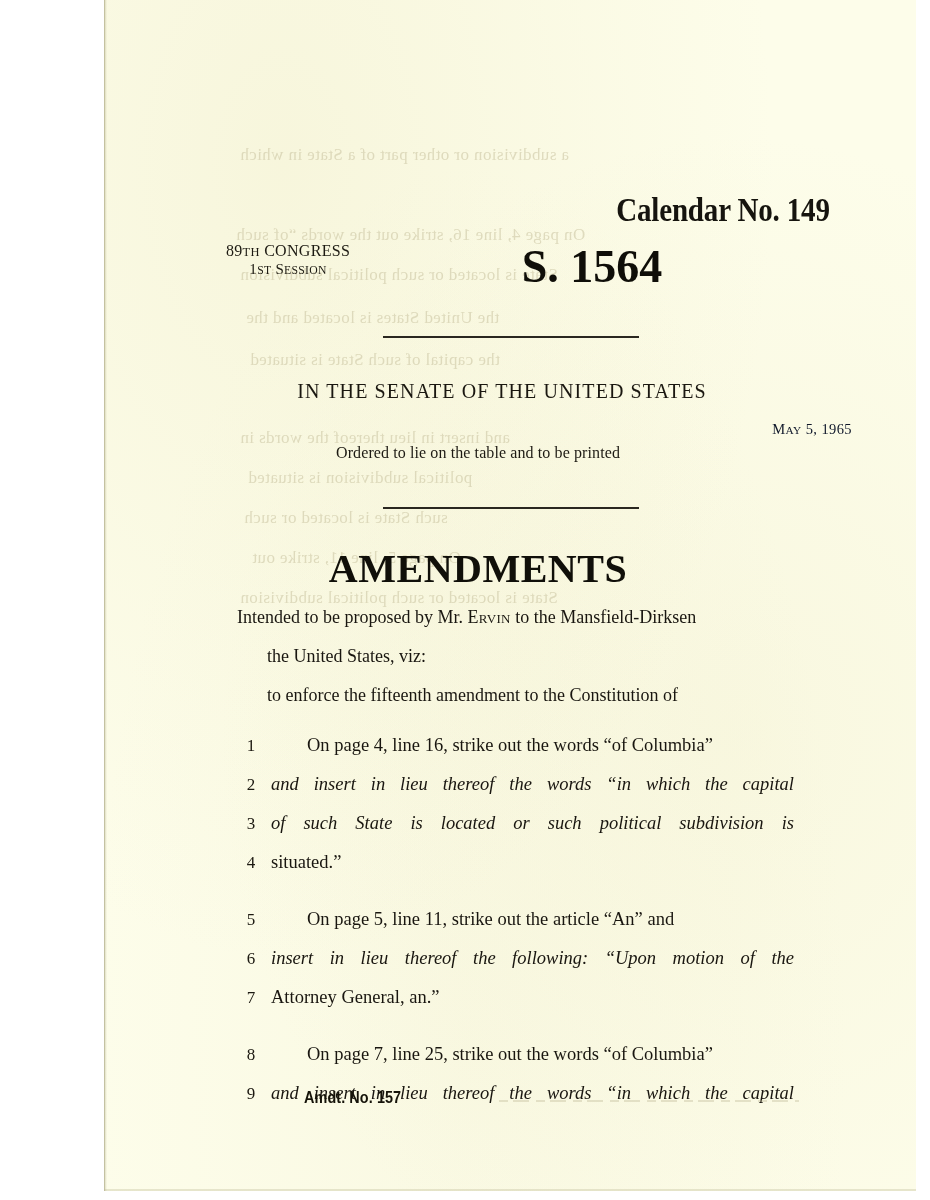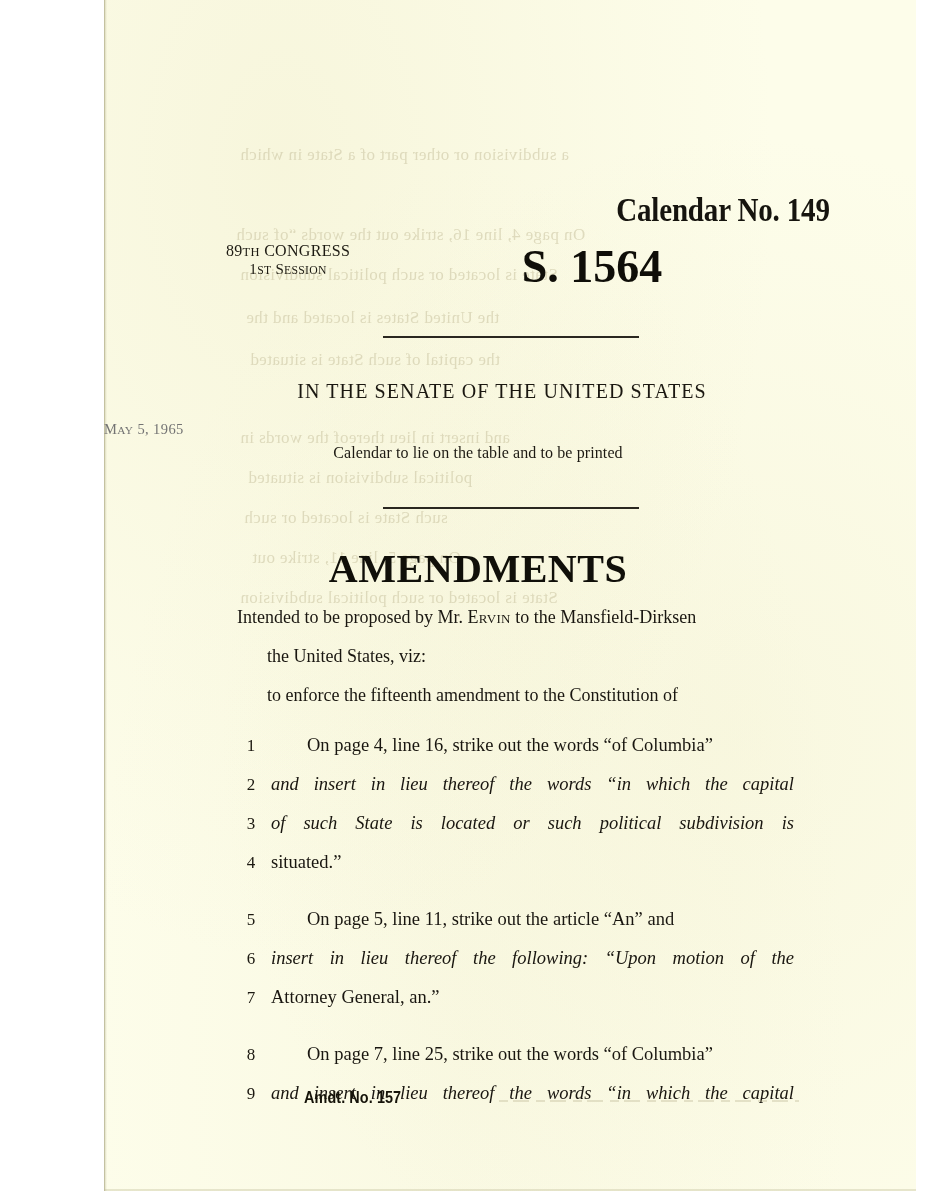--- a/index.html
+++ b/index.html
@@ -139,24 +139,24 @@
     letter-spacing: 1.1px;
     color: #1a1710;
     white-space: nowrap;
     margin-left: 48px;
   }
 
   .date-line {
     position: absolute;
     left: 0; right: 0;
     top: 421px;
-    text-align: left;
+    text-align: right;
     font-size: 14.5px;
     letter-spacing: .4px;
-    color: #737373;
+    color: #0f172a;
   }
   .ordered-line {
     position: absolute;
     left: 0; right: 0;
     top: 444px;
     text-align: center;
     font-size: 16px;
     letter-spacing: .1px;
     color: #1d1a13;
   }
@@ -286,21 +286,21 @@
     </div>
 
     <div class="bill-no">S. 1564</div>
 
     <div class="rule rule-1"></div>
 
     <div class="senate-line">IN THE SENATE OF THE UNITED STATES</div>
 
     <div class="date-line">M<span class="sc">AY</span> 5, 1965</div>
 
-    <div class="ordered-line">Calendar to lie on the table and to be printed</div>
+    <div class="ordered-line">Ordered to lie on the table and to be printed</div>
 
     <div class="rule rule-2"></div>
 
     <div class="amendments-title">AMENDMENTS</div>
 
     <div class="intro">
       <span class="l">Intended to be proposed by Mr. <span class="caps-sm">Ervin</span> to the Mansfield-Dirksen</span>
       <span class="l i">the United States, viz:</span>
       <span class="l i">to enforce the fifteenth amendment to the Constitution of</span>
     </div>

